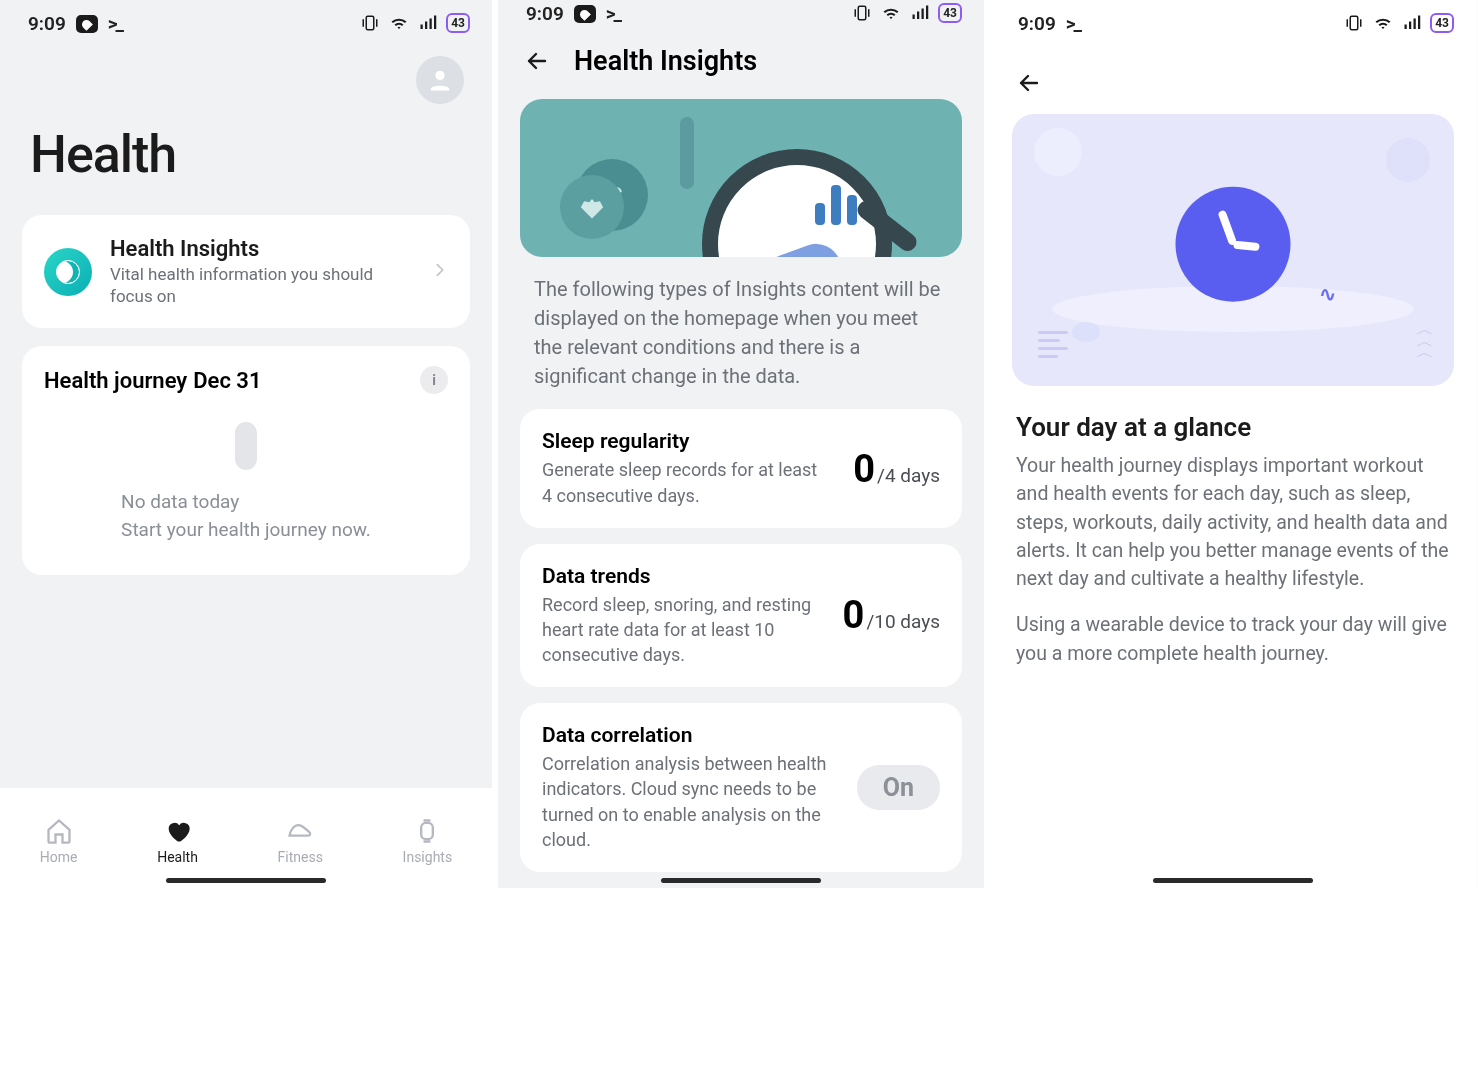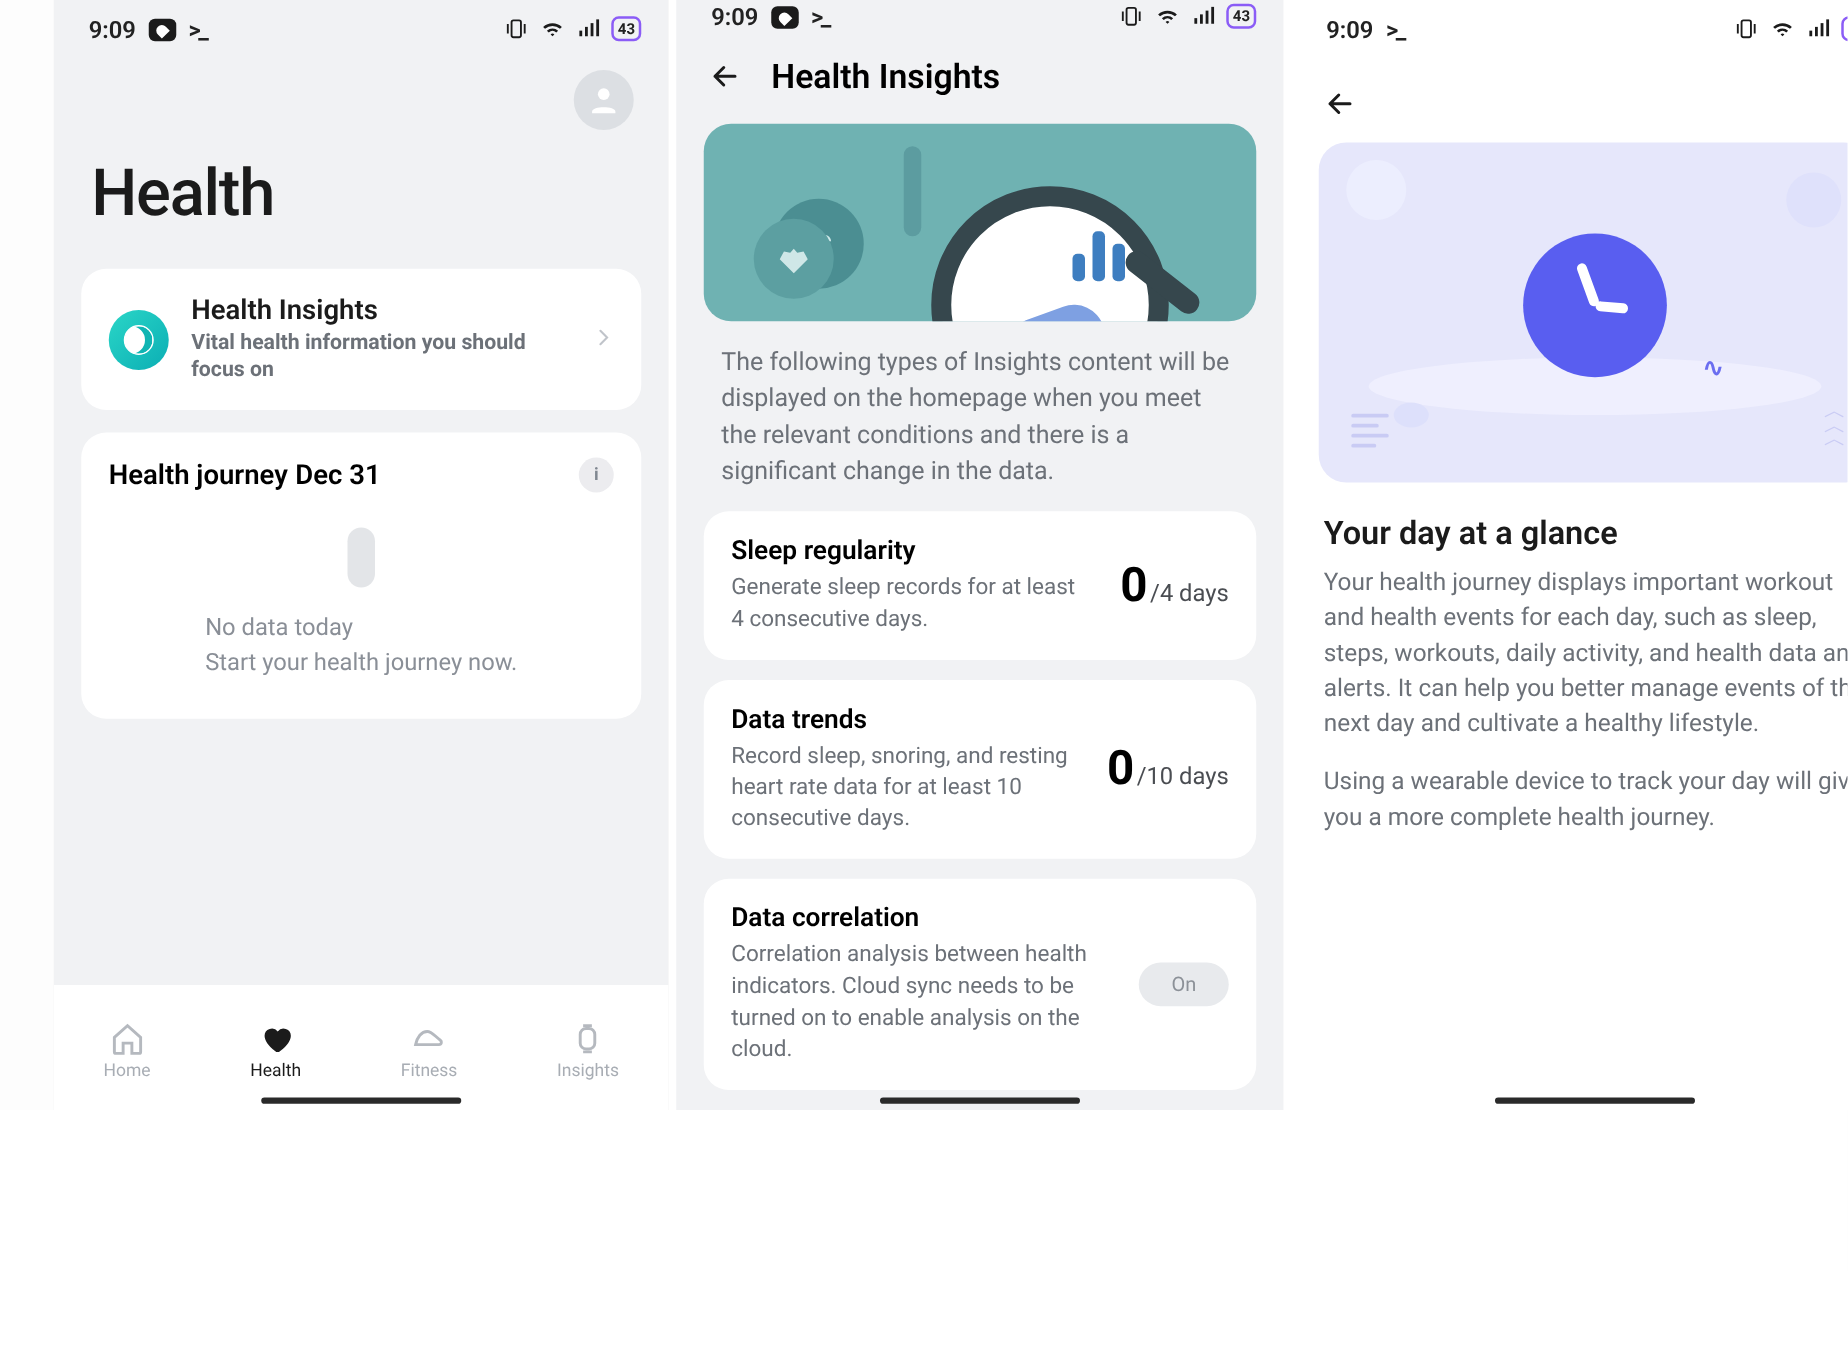--- a/index.html
+++ b/index.html
@@ -18,21 +18,20 @@
     margin:0;
     font-family: -apple-system, "Segoe UI", Roboto, Helvetica, Arial, sans-serif;
     background:#ffffff;
   }
   .wrap{
     width:1478px;
     height:888px;
     display:flex;
     gap:0;
     background:#fdfdfd;
-    padding-left:43px;
   }
   .phone{
     flex:0 0 492px;
     height:100%;
     position:relative;
     display:flex;
     flex-direction:column;
     overflow:hidden;
   }
   .phone.p1{background:var(--bg);}
@@ -83,21 +82,21 @@
     display:flex;align-items:center;justify-content:center;flex:none;
     position:relative;
   }
   .eye-circle:before{
     content:"";display:block;width:22px;height:22px;border-radius:50%;background:#fff;
     border:1px solid #fff;
     box-shadow: inset -6px 0 0 0 #10b5b3;
   }
   .insight-row .txt{flex:1;}
   .row-title{font-size:22px;font-weight:600;color:#1b1b1b;line-height:1.25;}
-  .row-sub{font-size:17px;color:var(--muted2);line-height:1.35;font-weight:bold;}
+  .row-sub{font-size:17px;color:var(--muted2);line-height:1.35;}
   .chev{color:#c0c4ca;}
 
   .journey-header{display:flex;align-items:center;justify-content:space-between;}
   .journey-title{font-size:22px;font-weight:600;}
   .journey-date{font-weight:600;margin-left:2px;}
   .info-dot{width:28px;height:28px;border-radius:50%;background:#ececef;display:flex;align-items:center;justify-content:center;color:#808791;font-weight:700;font-size:14px;}
   .journey-body{display:flex;align-items:center;gap:18px;margin-top:28px;padding-bottom:6px;flex-direction:column;}
   .grey-pill{width:22px;height:48px;border-radius:12px;background:#e3e5e8;}
   .journey-body .txt{color:var(--muted);font-size:19px;line-height:1.45;}
 
@@ -131,21 +130,21 @@
   .hero .hb:before{content:"";width:28px;height:28px;background:#cfe7e7;clip-path:polygon(50% 90%,90% 50%,78% 28%,60% 32%,50% 20%,40% 32%,22% 28%,10% 50%);}
 
   .intro{padding:4px 36px 18px;color:var(--muted2);font-size:20px;line-height:1.45;}
   .metric{display:flex;align-items:center;gap:18px;justify-content:space-between;}
   .metric .txt{flex:1;padding-right:12px;}
   .metric-title{font-size:21px;font-weight:600;margin-bottom:4px;}
   .metric-sub{font-size:18px;color:var(--muted2);line-height:1.4;}
   .progress{white-space:nowrap;display:flex;align-items:baseline;}
   .big0{font-size:38px;font-weight:700;}
   .denom{font-size:19px;color:#4a4d52;margin-left:2px;}
-  .onpill{background:#e8eaed;color:#8c9198;border-radius:22px;padding:8px 26px;font-size:16px;font-weight:400;}
+  .onpill{background:#e8eaed;color:#8c9198;border-radius:22px;padding:8px 26px;font-size:25px;font-weight:700;}
   .p2 .card{margin-bottom:16px;}
 
   
   .p3-header{padding:22px 24px 16px;}
   .hero3{
     margin:0 22px 26px;height:272px;border-radius:22px;background:#e6e7fb;position:relative;overflow:hidden;
   }
   .hero3 .clock{position:absolute;left:50%;top:50%;transform:translate(-50%,-55%);width:115px;height:115px;border-radius:50%;background:#595ef0;}
   .hero3 .hand1{position:absolute;left:50%;top:50%;width:8px;height:36px;background:#fff;border-radius:5px;transform-origin:center bottom;transform:translate(-50%,-100%) rotate(-20deg);}
   .hero3 .hand2{position:absolute;left:50%;top:50%;width:8px;height:26px;background:#fff;border-radius:5px;transform-origin:center bottom;transform:translate(-50%,-100%) rotate(95deg);}

